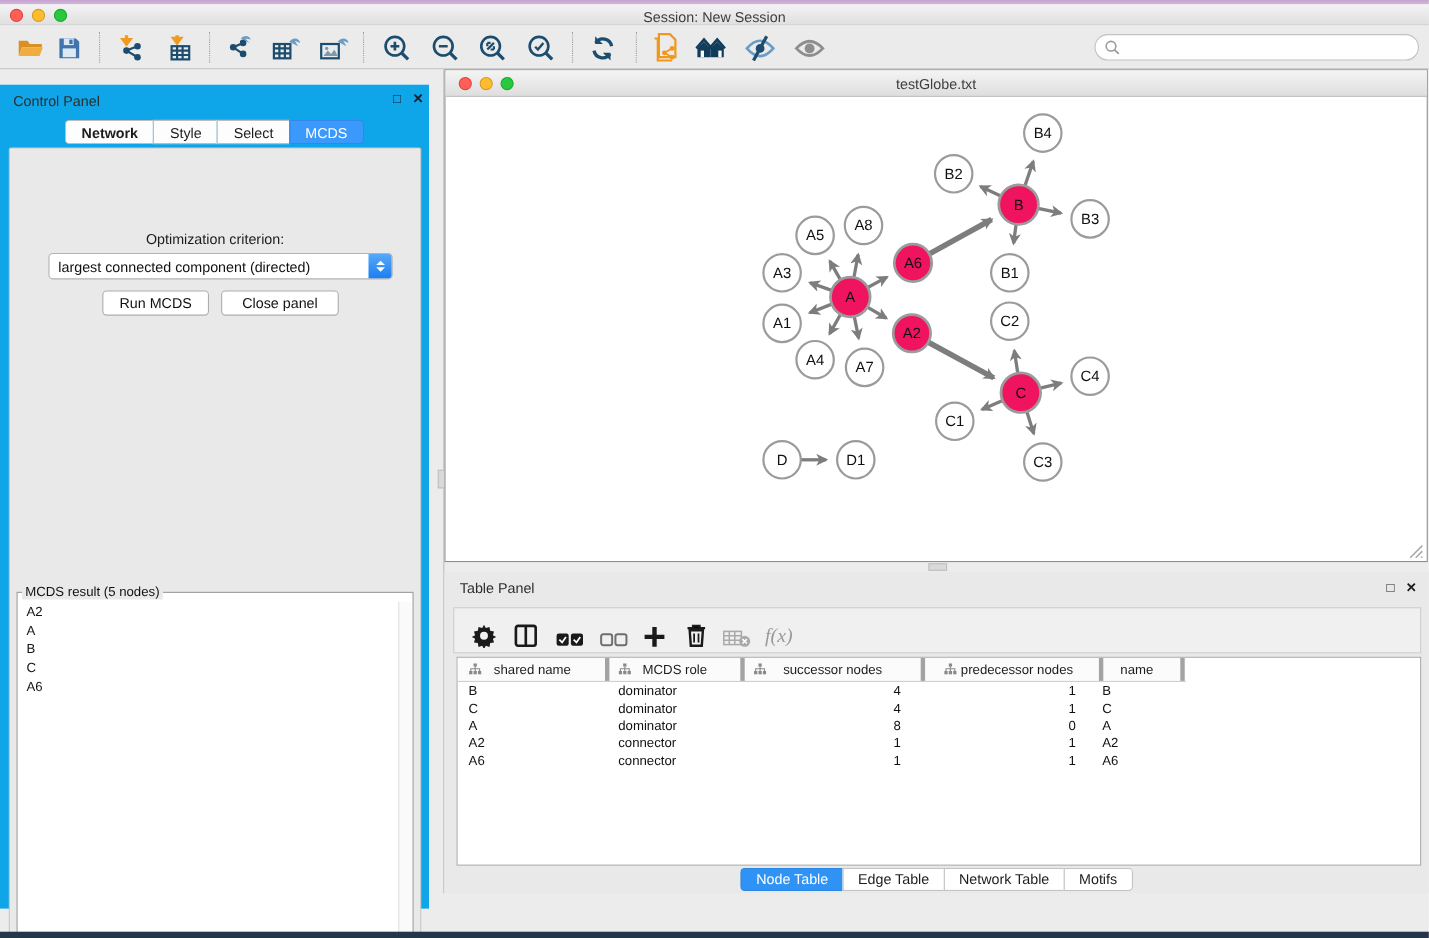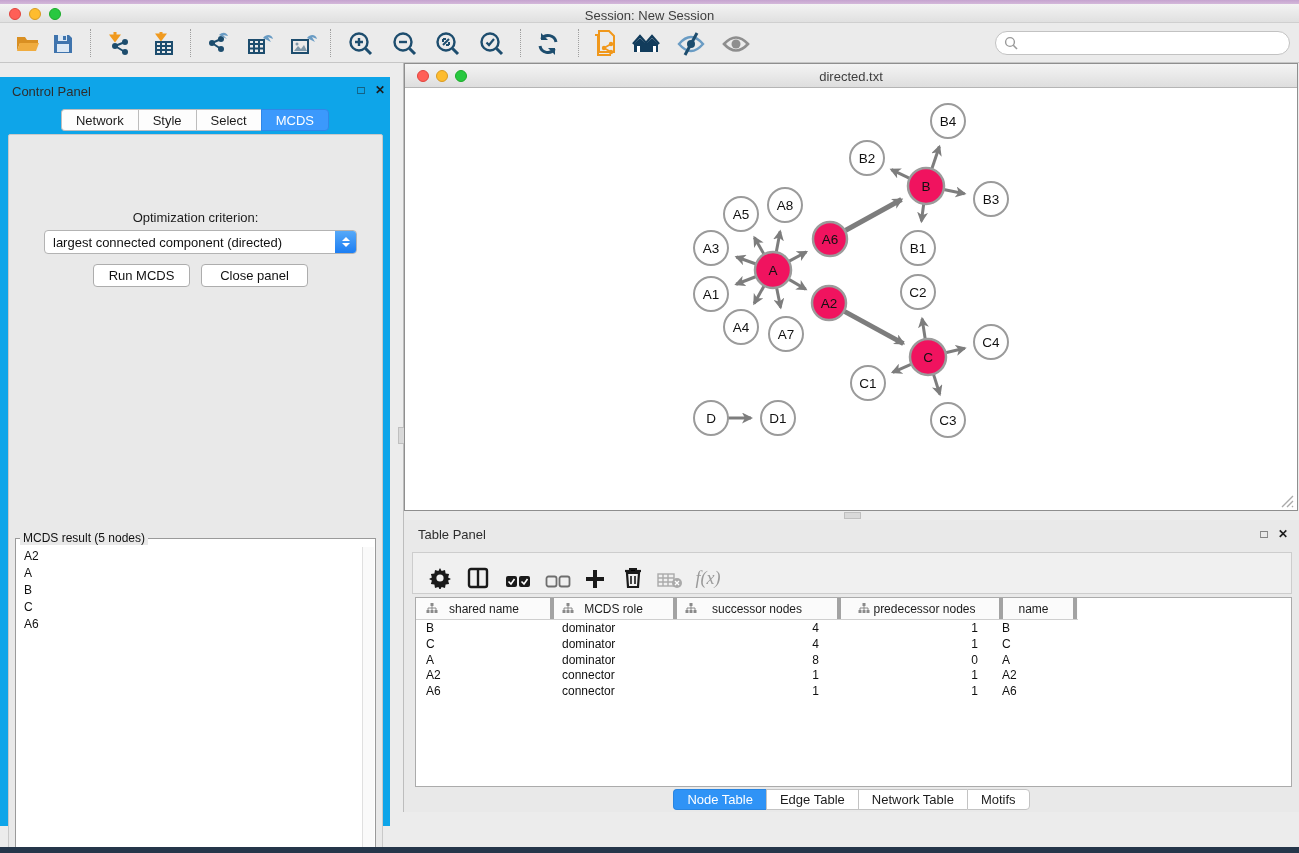--- a/index.html
+++ b/index.html
@@ -40,21 +40,21 @@
   #control-panel { left:0; top:77px; width:390px; height:749px; background:#0ea5e9; }
   #cp-header { position:absolute; left:0; top:0; width:100%; height:26px; }
   #cp-title { position:absolute; left:12px; top:7px; font-size:13px; color:#2e2e2e; }
   .panel-ctrl { position:absolute; top:6px; font-size:12px; color:#1c1c1c; width:14px;
      text-align:center; cursor:default; }
   #cp-tabs { position:absolute; left:0; top:32px; width:100%; height:23px;
      display:flex; justify-content:center; }
   .cp-tab { height:22px; padding:0 14px; font-size:13px; color:#1c1c1c;
      background:#fdfdfd; border:1px solid #bdbdbd; border-right:none;
      display:flex; align-items:center; cursor:default; }
-  .cp-tab:first-child { border-radius:4px 0 0 4px; }
+  .cp-tab:first-child { border-radius:4px 0 0 4px;font-weight:bold; }
   .cp-tab:last-child { border-right:1px solid #bdbdbd; border-radius:0 4px 4px 0; }
   .cp-tab.active { background:#3b99fc; border-color:#2f87e8; color:#fff; }
   #cp-content { position:absolute; left:8px; top:57px; width:375px; height:743px;
      background:#e9e9e9; border:1px solid #c9c9c9; border-radius:2px; }
   #opt-label { position:absolute; left:0; top:75px; width:100%; text-align:center;
      font-size:13px; color:#1c1c1c; }
   #criterion-select { position:absolute; left:35px; top:95px; width:313px; height:24px;
      background:#fff; border:1px solid #b3b3b3; border-radius:4px;
      display:flex; align-items:center; }
   #criterion-value { font-size:13px; color:#111; padding-left:8px; flex:1;
@@ -335,21 +335,21 @@
   </div>
 
   <div id="v-divider" class="abs"></div>
   <div id="v-grip" class="abs"></div>
 
   <div id="net-window" class="abs">
     <div id="net-titlebar">
       <div class="traffic tl-red" style="left:12px; top:6px"></div>
       <div class="traffic tl-yellow" style="left:31px; top:6px"></div>
       <div class="traffic tl-green" style="left:50px; top:6px"></div>
-      <div id="net-title">directed.txt</div>
+      <div id="net-title">testGlobe.txt</div>
     </div>
     <div id="net-canvas">
       <svg id="net-svg" width="890" height="421" viewBox="405 88 890 421">
         <defs>
           <marker id="arrow" markerUnits="userSpaceOnUse" markerWidth="13" markerHeight="11" refX="9" refY="5.5" orient="auto">
             <path d="M0 0 L11 5.5 L0 11 L3 5.5 Z" fill="#7d7d7d"></path>
           </marker>
         </defs>
         <g id="edge-layer">
             <line x1="763.069499109577" y1="253.37162344175974" x2="753.3957513356345" y2="236.4425648373604" stroke="#7d7d7d" stroke-width="3" marker-end="url(#arrow)"></line>

